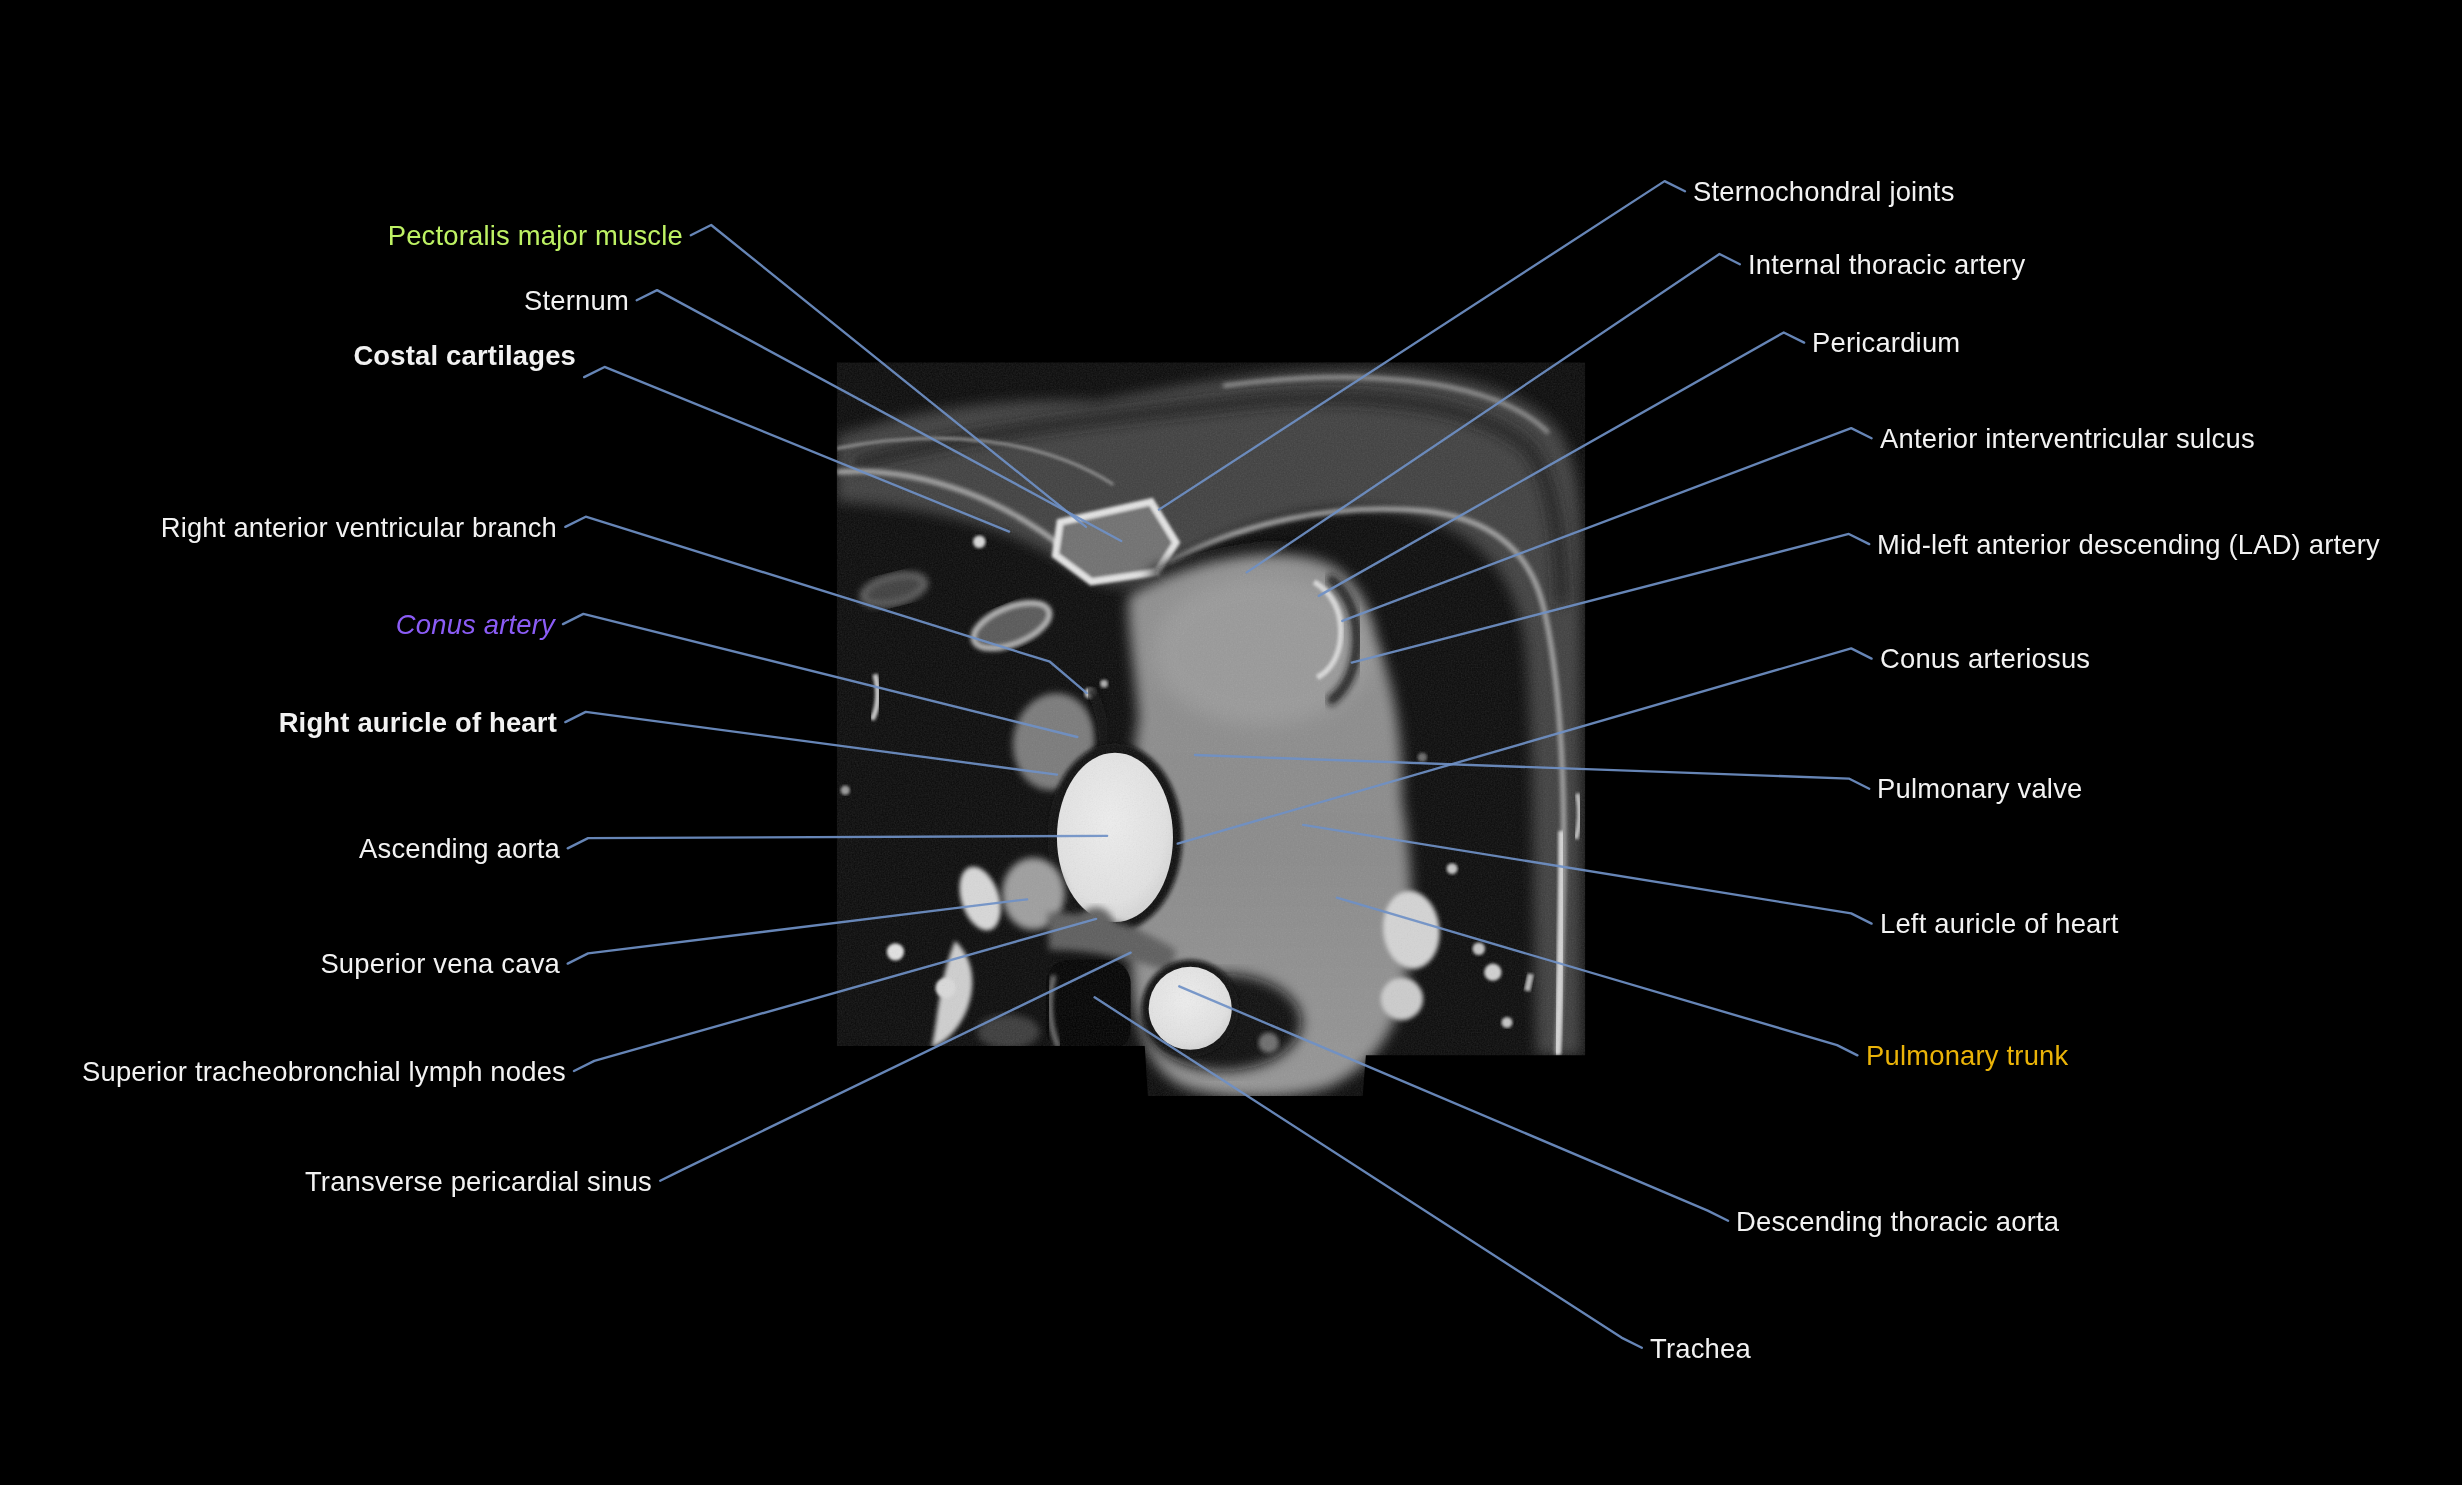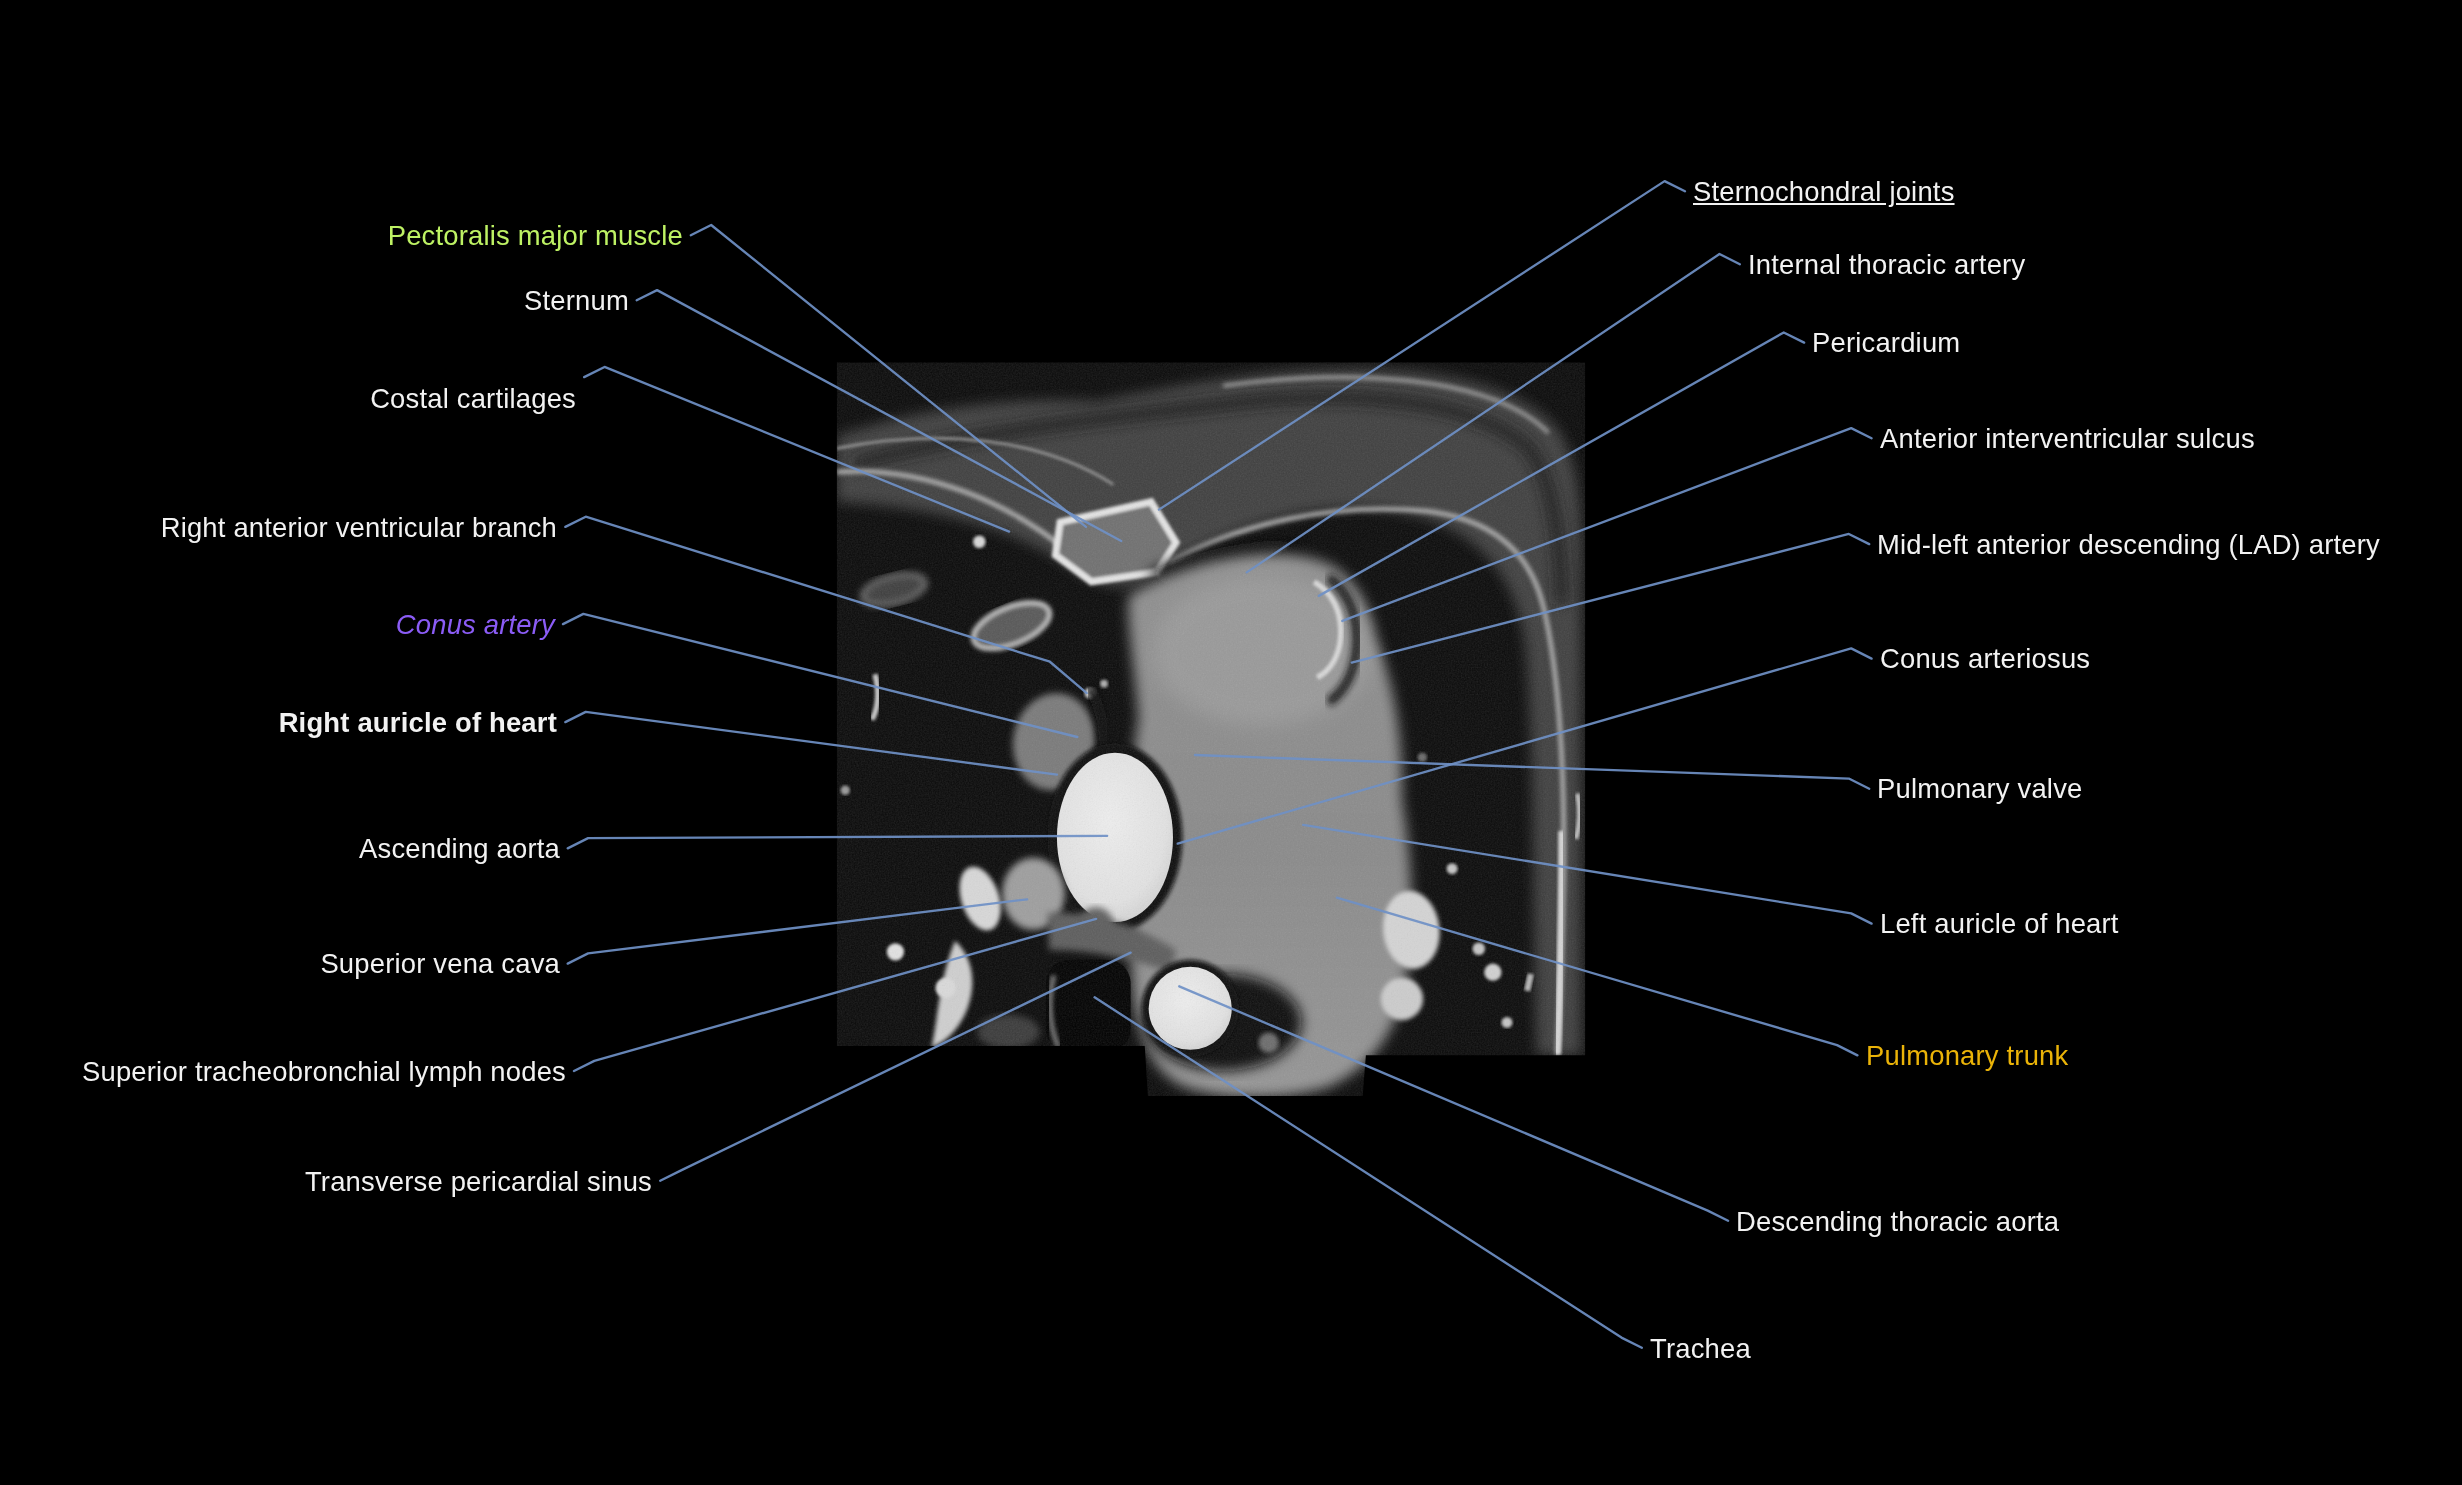--- a/index.html
+++ b/index.html
@@ -173,29 +173,29 @@
         <polyline points="2387,1178 2361,1165 1662,1052" stroke="#6f90c6" stroke-width="3" opacity="0.92"></polyline>
         <polyline points="2369,1346 2343,1333 1705,1145" stroke="#6f90c6" stroke-width="3" opacity="0.92"></polyline>
         <polyline points="2204,1557 2178,1544 1504,1258" stroke="#6f90c6" stroke-width="3" opacity="0.92"></polyline>
         <polyline points="2094,1719 2068,1706 1396,1272" stroke="#6f90c6" stroke-width="3" opacity="0.92"></polyline>
       </g>
   </svg>
 
   <div id="labels-layer">
       <div class="label left" style="color: #bef264; right: 1779px; top: 219px; margin-left: 12px;">Pectoralis major muscle</div>
       <div class="label left" style="color: rgb(242, 242, 242); right: 1833px; top: 284px;">Sternum</div>
-      <div class="label left" style="color: rgb(242, 242, 242); right: 1886px; top: 382px;">Costal cartilages</div>
+      <div class="label left" style="color: rgb(242, 242, 242); right: 1886px; top: 339px; font-weight: bold;">Costal cartilages</div>
       <div class="label left" style="color: rgb(242, 242, 242); right: 1905px; top: 511px;">Right anterior ventricular branch</div>
       <div class="label left" style="color: #8b5cf6; right: 1907px; top: 608px; font-style: italic;">Conus artery</div>
       <div class="label left" style="color: rgb(242, 242, 242); right: 1905px; top: 706px; font-weight: bold;">Right auricle of heart</div>
       <div class="label left" style="color: rgb(242, 242, 242); right: 1902px; top: 832px;">Ascending aorta</div>
       <div class="label left" style="color: rgb(242, 242, 242); right: 1902px; top: 947px;">Superior vena cava</div>
       <div class="label left" style="color: rgb(242, 242, 242); right: 1896px; top: 1055px;">Superior tracheobronchial lymph nodes</div>
       <div class="label left" style="color: rgb(242, 242, 242); right: 1810px; top: 1165px;">Transverse pericardial sinus</div>
-      <div class="label right" style="color: rgb(242, 242, 242); left: 1693px; top: 175px; text-decoration: underline;">Sternochondral joints</div>
+      <div class="label right" style="color: rgb(242, 242, 242); left: 1693px; top: 175px;">Sternochondral joints</div>
       <div class="label right" style="color: rgb(242, 242, 242); left: 1748px; top: 248px;">Internal thoracic artery</div>
       <div class="label right" style="color: rgb(242, 242, 242); left: 1812px; top: 326px;">Pericardium</div>
       <div class="label right" style="color: rgb(242, 242, 242); left: 1880px; top: 422px;">Anterior interventricular sulcus</div>
       <div class="label right" style="color: rgb(242, 242, 242); left: 1877px; top: 528px;">Mid-left anterior descending (LAD) artery</div>
       <div class="label right" style="color: rgb(242, 242, 242); left: 1880px; top: 642px;">Conus arteriosus</div>
       <div class="label right" style="color: rgb(242, 242, 242); left: 1877px; top: 772px;">Pulmonary valve</div>
       <div class="label right" style="color: rgb(242, 242, 242); left: 1880px; top: 907px;">Left auricle of heart</div>
       <div class="label right" style="color: #eab308; left: 1866px; top: 1039px;">Pulmonary trunk</div>
       <div class="label right" style="color: rgb(242, 242, 242); left: 1736px; top: 1205px;">Descending thoracic aorta</div>
       <div class="label right" style="color: rgb(242, 242, 242); left: 1650px; top: 1332px;">Trachea</div>

